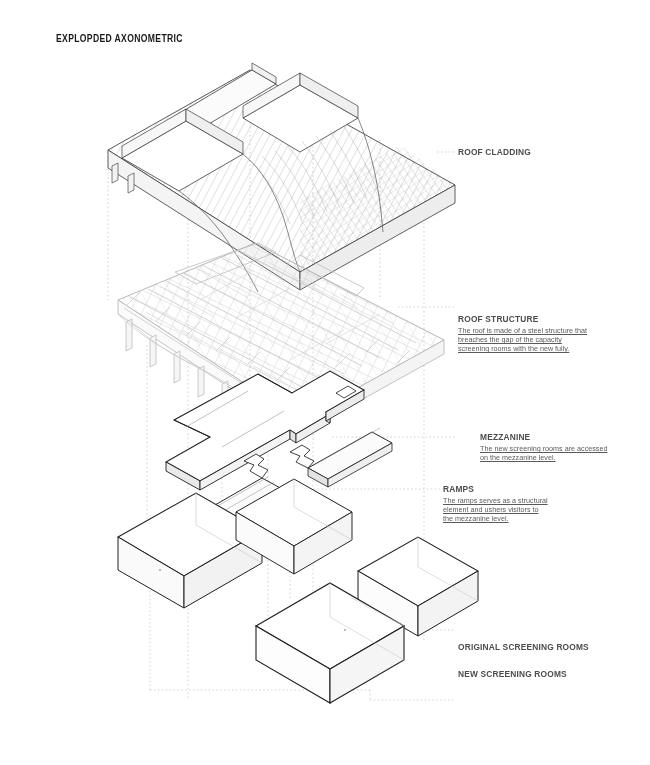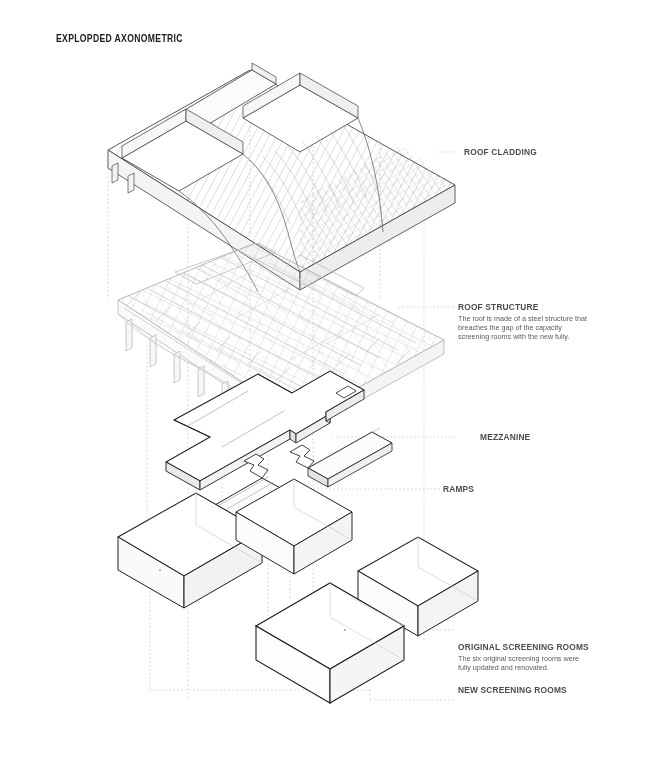--- a/index.html
+++ b/index.html
@@ -30,21 +30,21 @@
   .ann .hd{
     font-size:9.5px;font-weight:bold;color:#4c4c4c;
     letter-spacing:0.2px;white-space:nowrap;
     transform:scaleX(0.88);transform-origin:left center;
     margin-bottom:2px;
   }
   .ann .bd{
     font-size:7.2px;color:#5a5a5a;line-height:9.2px;
     white-space:nowrap;
   }
-  .ann .bd div{white-space:nowrap;}
+  .ann .bd div{white-space:nowrap;text-decoration:underline;}
 </style>
 </head>
 <body>
 
 <div id="page">
 
   <div id="title">EXPLOPDED AXONOMETRIC</div>
 
   <svg id="drawing" viewBox="0 0 650 765">
     <defs>
@@ -294,47 +294,52 @@
 
       <g stroke="#c8c8c8" stroke-width="0.6" fill="none">
         <path d="M418 537 L418 567 L478 601"></path>
         <path d="M330 583 L330 617 L404 660"></path>
         <path d="M352 598 L404 626"></path>
       </g>
       <circle cx="345" cy="630" r="0.9" fill="#9a9a9a"></circle>
     </g>
   </svg>
 
-  <div class="ann" style="left:458px;top:146px;margin-left:6px;">
+  <div class="ann" style="left:458px;top:146px;">
     <div class="hd">ROOF CLADDING</div>
     <div class="bd"></div>
   </div>
 
-  <div class="ann" style="left:458px;top:301px;">
+  <div class="ann" style="left:458px;top:313px;">
     <div class="hd">ROOF STRUCTURE</div>
     <div class="bd">
       <div>The roof is made of a steel structure that</div>
       <div>breaches the gap of the capacity</div>
       <div>screening rooms with the new fully.</div>
     </div>
   </div>
 
   <div class="ann" style="left:480px;top:431px;">
     <div class="hd">MEZZANINE</div>
+    <div class="bd">
+      <div>The new screening rooms are accessed</div>
+      <div>on the mezzanine level.</div>
+    </div>
   </div>
 
   <div class="ann" style="left:443px;top:483px;">
     <div class="hd">RAMPS</div>
+    <div class="bd">
+      <div>The ramps serves as a structural</div>
+      <div>element and ushers visitors to</div>
+      <div>the mezzanine level.</div>
+    </div>
   </div>
 
   <div class="ann" style="left:458px;top:624px;margin-top:17px;">
     <div class="hd">ORIGINAL SCREENING ROOMS</div>
-    <div class="bd">
-      <div>The six original screening rooms were</div>
-      <div>fully updated and renovated.</div>
-    </div>
-  </div>
-
-  <div class="ann" style="left:458px;top:684px;">
+  </div>
+
+  <div class="ann" style="left:458px;top:668px;">
     <div class="hd">NEW SCREENING ROOMS</div>
   </div>
 
 </div>
 
 </body></html>

